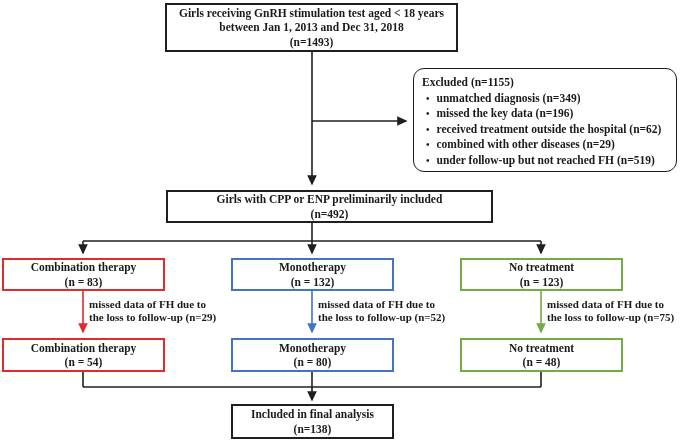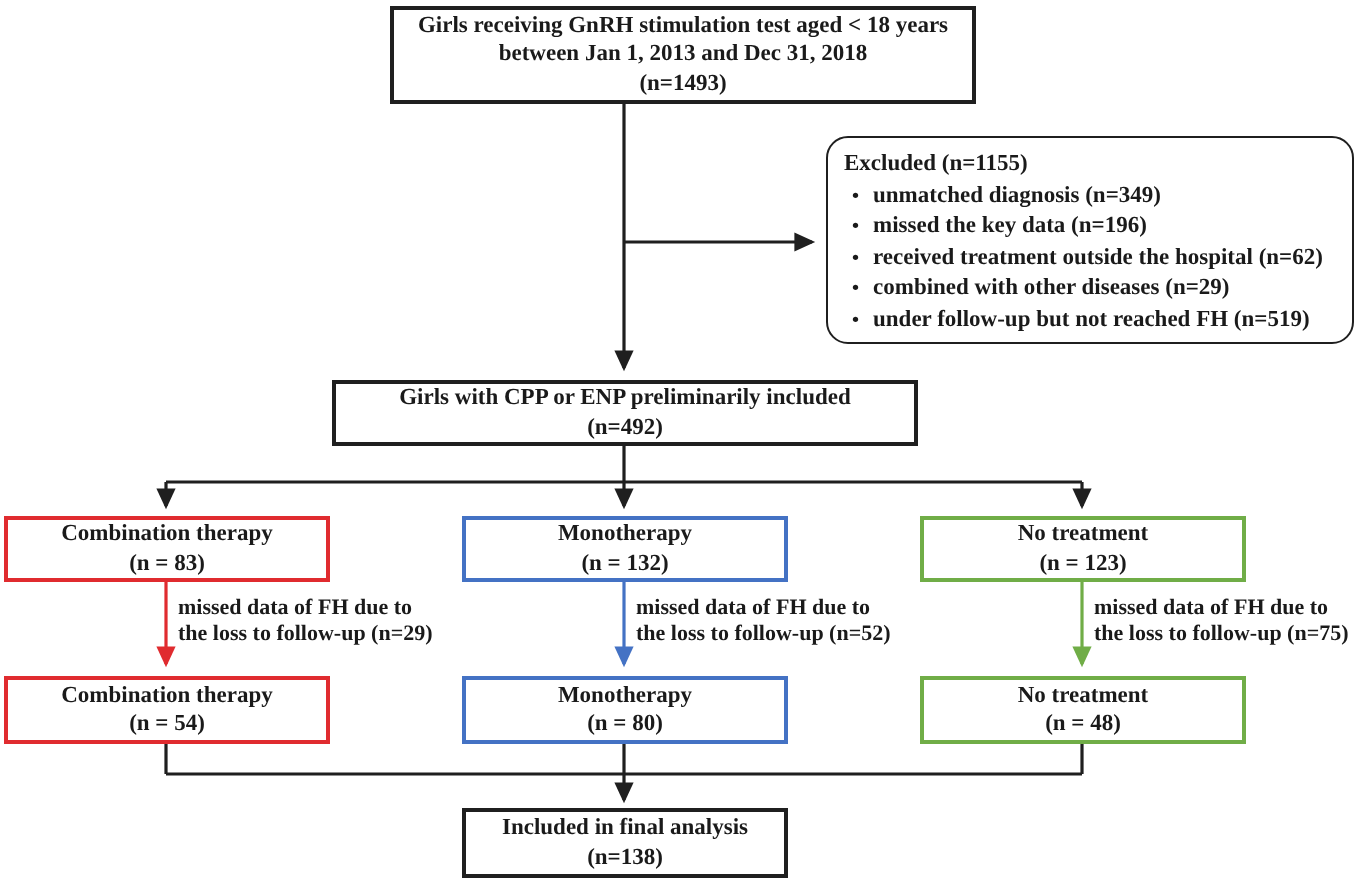--- a/index.html
+++ b/index.html
@@ -74,21 +74,21 @@
     <path class="conn" d="M83,291 L83,332" marker-end="url(#arr-red)" stroke="#e02b2f"></path>
     <path class="conn" d="M312,291 L312,332" marker-end="url(#arr-blue)" stroke="#4472c4"></path>
     <path class="conn" d="M541,291 L541,332" marker-end="url(#arr-green)" stroke="#70ad47"></path>
 
     <path class="conn" d="M83,372 L83,387" stroke="#1f1f1f"></path>
     <path class="conn" d="M541,372 L541,387" stroke="#1f1f1f"></path>
     <path class="conn" d="M83,387 L541,387" stroke="#1f1f1f"></path>
     <path class="conn" d="M312,372 L312,400" marker-end="url(#arr-black)" stroke="#1f1f1f"></path>
   </svg>
 
-  <div class="box" style="left:165px;top:3px;width:293px;height:49px;margin-left:30px;">
+  <div class="box" style="left:165px;top:3px;width:293px;height:49px;">
     <span class="ln">Girls receiving GnRH stimulation test aged &lt; 18 years</span>
     <span class="ln">between Jan 1, 2013 and Dec 31, 2018</span>
     <span class="ln">(n=1493)</span>
   </div>
 
   <div class="box" id="excluded-box" style="left:413px;top:68px;width:264px;height:104px;">
     <span class="ln">Excluded (n=1155)</span>
     <span class="bullet-row">
       <span class="bullet-glyph">•</span>
       <span>unmatched diagnosis (n=349)</span>
@@ -104,21 +104,21 @@
     <span class="bullet-row">
       <span class="bullet-glyph">•</span>
       <span>combined with other diseases (n=29)</span>
     </span>
     <span class="bullet-row">
       <span class="bullet-glyph">•</span>
       <span>under follow-up but not reached FH (n=519)</span>
     </span>
   </div>
 
-  <div class="box" style="left:166px;top:190px;width:293px;height:33px;">
+  <div class="box" style="left:166px;top:190px;width:327px;height:33px;">
     <span class="ln">Girls with CPP or ENP preliminarily included</span>
     <span class="ln">(n=492)</span>
   </div>
 
   <div class="box" style="left: 2px; top: 258px; width: 163px; height: 33px; border-color: rgb(224, 43, 47);">
     <span class="ln">Combination therapy</span>
     <span class="ln">(n = 83)</span>
   </div>
   <div class="box" style="left: 231px; top: 258px; width: 163px; height: 33px; border-color: rgb(68, 114, 196);">
     <span class="ln">Monotherapy</span>

